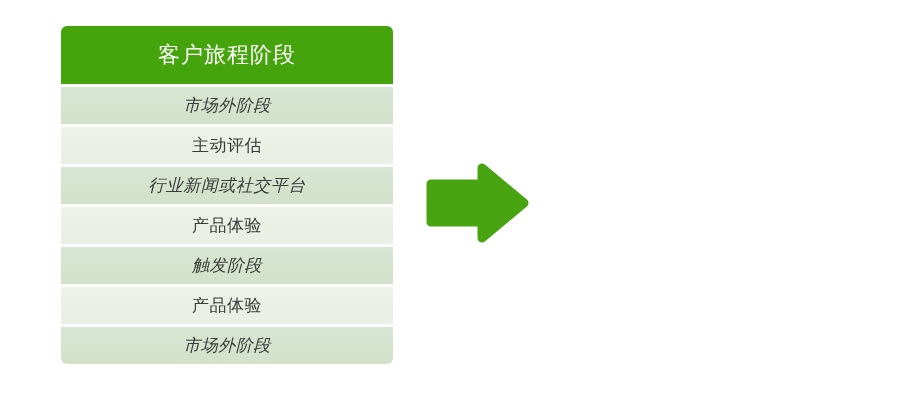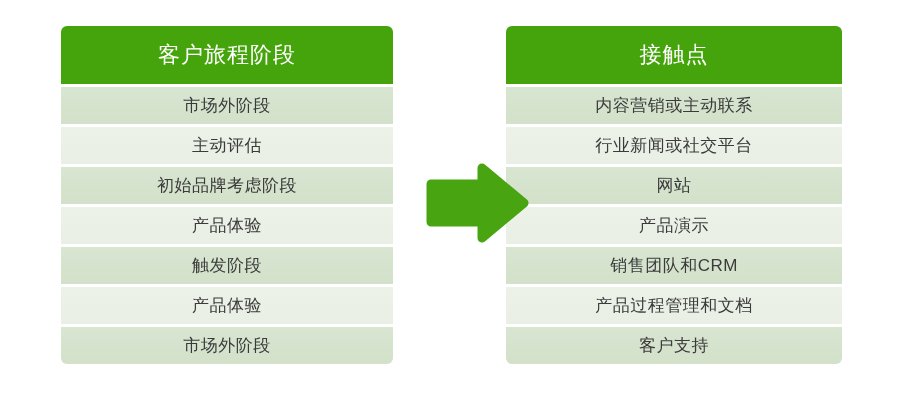--- a/index.html
+++ b/index.html
@@ -48,43 +48,39 @@
   .row {
     height: 37px;
     flex: 0 0 37px;
     display: flex;
     align-items: center;
     justify-content: center;
     font-size: 17px;
     color: var(--text);
     letter-spacing: 0.5px;
   }
-  .row.dark  { background: linear-gradient(180deg, #d8e5d1, var(--row-dark)); }
+  .row.dark  { background: linear-gradient(180deg, #d8e5d1, var(--row-dark)); font-style: italic; }
   .row.light { background: linear-gradient(180deg, #edf2e9, var(--row-light)); }
   .arrow {
     position: absolute;
     left: 424px;
     top: 161px;
     width: 107px;
     height: 84px;
     z-index: 5;
   }
 </style>
 </head>
 <body>
 
 <div class="canvas">
 
   <section class="table left">
     <div class="table-header">客户旅程阶段</div>
-    <div class="rows" id="left-rows" style="display:contents"><div class="row dark">市场外阶段</div><div class="row light">主动评估</div><div class="row dark">初始品牌考虑阶段</div><div class="row light">产品体验</div><div class="row dark">触发阶段</div><div class="row light">产品体验</div><div class="row dark">市场外阶段</div></div>
+    <div class="rows" id="left-rows" style="display:contents"><div class="row dark">市场外阶段</div><div class="row light">主动评估</div><div class="row dark">行业新闻或社交平台</div><div class="row light">产品体验</div><div class="row dark">触发阶段</div><div class="row light">产品体验</div><div class="row dark">市场外阶段</div></div>
   </section>
 
   <svg class="arrow" viewBox="0 0 107 84" aria-hidden="true">
     <path d="M7 23 H58 V7 L100 42 L58 77 V61 H7 Z" fill="var(--arrow-green)" stroke="var(--arrow-green)" stroke-width="9" stroke-linejoin="round"></path>
   </svg>
 
-  <section class="table right">
-    <div class="table-header">接触点</div>
-    <div class="rows" id="right-rows" style="display:contents"><div class="row dark">内容营销或主动联系</div><div class="row light">行业新闻或社交平台</div><div class="row dark">网站</div><div class="row light">产品演示</div><div class="row dark">销售团队和CRM</div><div class="row light">产品过程管理和文档</div><div class="row dark">客户支持</div></div>
-  </section>
 
 </div>
 
 </body></html>

